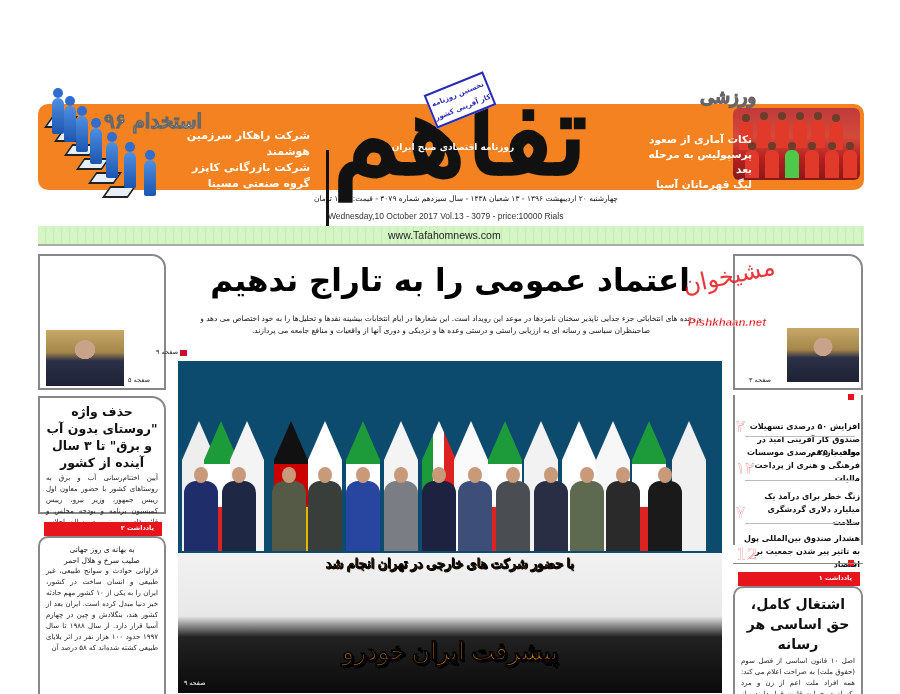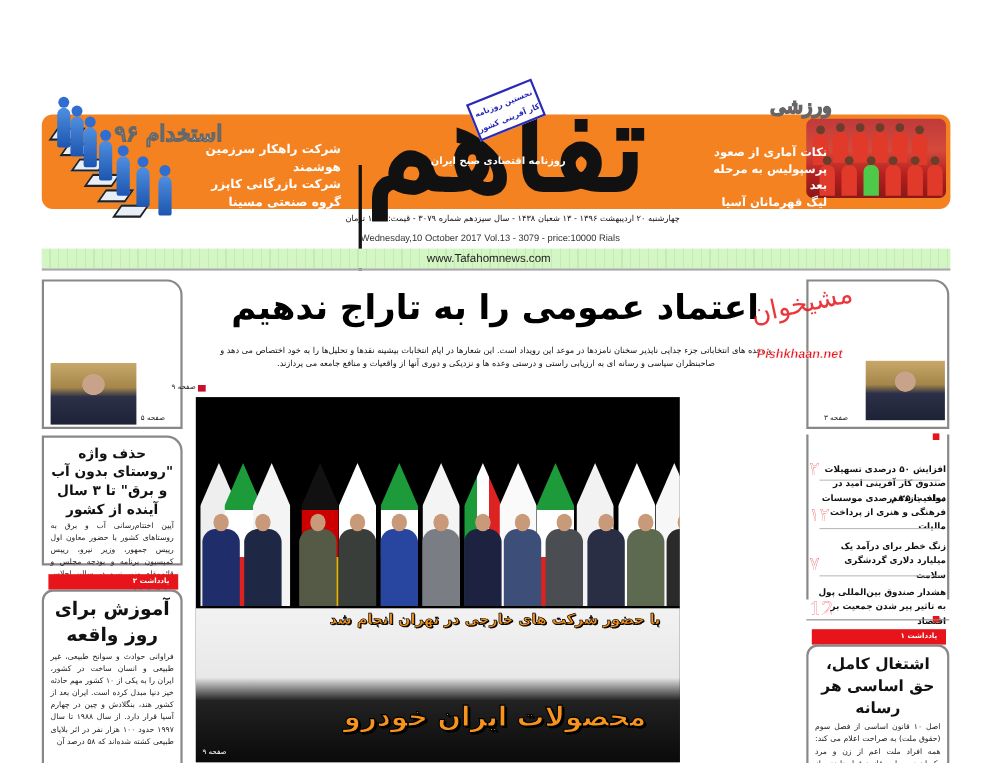--- a/index.html
+++ b/index.html
@@ -54,21 +54,21 @@
   .sport-lines { position: absolute; left: 640px; top: 132px; width: 112px; color: #fff; font-weight: bold; font-size: 10.5px; line-height: 15px; text-align: right; direction: rtl; }
   
   .box { position: absolute; border: 2px solid #888; border-radius: 0 14px 0 0; background: #fff; }
   .box-title { font-family: "DejaVu Sans", sans-serif; font-weight: bold; text-align: center; direction: rtl; color: #111; }
   .small-text { font-size: 7px; line-height: 11px; text-align: justify; direction: rtl; color: #222; }
   .page-ref { font-size: 6.5px; color: #222; direction: rtl; }
   .photo-person { background: radial-gradient(ellipse at 50% 35%, #c9a389 0 18%, transparent 19%), linear-gradient(180deg, #c8a86a 0%, #a4864a 40%, #2c3048 55%, #1e2236 100%); }
   
   .headline { position: absolute; left: 180px; top: 262px; width: 540px; text-align: center; direction: rtl; font-size: 31px; font-weight: bold; color: #000; font-family: "DejaVu Sans", sans-serif; letter-spacing: -0.5px; }
   .lead { position: absolute; left: 182px; top: 313px; width: 538px; font-size: 7.5px; line-height: 12px; text-align: center; direction: rtl; color: #111; }
-  .main-photo { position: absolute; left: 178px; top: 361px; width: 440px; height: 332px; background: #000000; overflow: hidden; }
+  .main-photo { position: absolute; left: 178px; top: 361px; width: 544px; height: 332px; background: #0c4a6e; overflow: hidden; font-family: Liberation Serif, serif; }
   .flag { position: absolute; top: 60px; width: 34px; height: 130px; clip-path: polygon(50% 0, 100% 30%, 100% 100%, 0 100%, 0 30%); }
   .suit { position: absolute; top: 120px; width: 34px; height: 70px; border-radius: 12px 12px 0 0; }
   .suit::before { content: ""; position: absolute; left: 10px; top: -14px; width: 14px; height: 16px; border-radius: 50%; background: #c99a7a; }
   .stage-lower { position: absolute; left: 0; top: 192px; width: 544px; height: 140px; background: linear-gradient(180deg, #f2f2f2 0%, #e8e8e8 45%, #222 60%, #0a0a0a 100%); }
   .photo-kicker { position: absolute; left: 0; top: 195px; width: 544px; text-align: center; direction: rtl; font-weight: bold; font-size: 13px; color: #f7941d; -webkit-text-stroke: 0.6px #000; text-shadow: 1px 1px 0 #000; }
   .photo-title1 { position: absolute; left: 0; top: 228px; width: 544px; text-align: center; direction: rtl; font-weight: bold; font-size: 25px; color: #f7941d; -webkit-text-stroke: 1px #000; text-shadow: 2px 2px 0 #000; }
   .photo-title2 { position: absolute; left: 0; top: 276px; width: 544px; text-align: center; direction: rtl; font-weight: bold; font-size: 25px; color: #f7941d; -webkit-text-stroke: 1px #000; text-shadow: 2px 2px 0 #000; }
   .red-strip { position: absolute; height: 14px; background: #e8141b; color: #fff; font-size: 6.5px; text-align: right; direction: rtl; padding: 2px 8px; font-weight: bold; }
   .news-item { position: absolute; left: 742px; width: 118px; font-size: 8px; font-weight: bold; line-height: 13px; text-align: right; direction: rtl; color: #111; }
   .news-num { position: absolute; left: 736px; font-family: "DejaVu Serif", serif; color: #e8141b; font-size: 17px; -webkit-text-stroke: 0.2px #e8141b; color: transparent; }
@@ -144,21 +144,24 @@
 </div>
 
 <div class="box" style="left:38px;top:396px;width:128px;height:118px">
   <div class="box-title" style="font-size:12.5px;line-height:17px;padding:5px 4px 0">حذف واژه "روستای بدون آب و برق" تا ۳ سال آینده از کشور</div>
   <div class="small-text" style="padding:2px 6px 0">آیین اختتام‌رسانی آب و برق به روستاهای کشور با حضور معاون اول رییس جمهور، وزیر نیرو، رییس کمیسیون برنامه و بودجه مجلس و قائم‌مقام وزیر نیرو در سالن اجلاس سران برگزار شد.</div>
   <div class="page-ref" style="padding:0 6px;text-align:right">شرح در صفحه ۸</div>
 </div>
 
 <div class="red-strip" style="left:44px;top:522px;width:118px">یادداشت ۲</div>
 <div class="box" style="left:38px;top:536px;width:128px;height:160px;border-radius:10px 10px 0 0">
-  <div class="box-title" style="font-size:17px;line-height:24px;padding:4px 8px 2px">آموزش برای روز واقعه</div>
+  <div class="box-title" style="font-size:7.5px;line-height:11px;font-weight:normal;padding-top:6px">
+    <div>به بهانه ی روز جهانی</div>
+    <div>صلیب سرخ و هلال احمر</div>
+  </div>
   <div class="small-text" style="padding:0 6px">فراوانی حوادث و سوانح طبیعی، غیر طبیعی و انسان ساخت در کشور، ایران را به یکی از ۱۰ کشور مهم حادثه خیز دنیا مبدل کرده است. ایران بعد از کشور هند، بنگلادش و چین در چهارم آسیا قرار دارد. از سال ۱۹۸۸ تا سال ۱۹۹۷ حدود ۱۰۰ هزار نفر در اثر بلایای طبیعی کشته شده‌اند که ۵۸ درصد آن</div>
 </div>
 
 <div class="headline">اعتماد عمومی را به تاراج ندهیم</div>
 <div class="lead">و وعده های انتخاباتی جزء جدایی ناپذیر سخنان نامزدها در موعد این رویداد است. این شعارها در ایام انتخابات بیشینه نقدها و تحلیل‌ها را به خود اختصاص می دهد و صاحبنظران سیاسی و رسانه ای به ارزیابی راستی و درستی وعده ها و نزدیکی و دوری آنها از واقعیات و منافع جامعه می پردازند.</div>
 <div class="abs" style="left:180px;top:350px;width:7px;height:6px;background:#c8102e"></div>
 <div class="page-ref abs" style="left:148px;top:348px;width:30px;text-align:right">صفحه ۹</div>
 
 <div class="main-photo">
   <div class="flag" style="left:4px;background:#eee"></div>
@@ -184,21 +187,21 @@
   <div class="suit" style="left:206px;background:#7a7e84"></div>
   <div class="suit" style="left:244px;background:#1c2240"></div>
   <div class="suit" style="left:280px;background:#3d4e78"></div>
   <div class="suit" style="left:318px;background:#4a4e52"></div>
   <div class="suit" style="left:356px;background:#2a2e44"></div>
   <div class="suit" style="left:392px;background:#5e6a50"></div>
   <div class="suit" style="left:428px;background:#2a2a2a"></div>
   <div class="suit" style="left:470px;background:#1a1a1a"></div>
   <div class="stage-lower"></div>
   <div class="photo-kicker">با حضور شرکت های خارجی در تهران انجام شد</div>
-  <div class="photo-title2">محصولات ایران خودرو</div>
+  <div class="photo-title2">پیشرفت ایران خودرو</div>
   <div class="page-ref abs" style="left:6px;top:318px;color:#fff">صفحه ۹</div>
 </div>
 
 <div class="box" style="left:733px;top:254px;width:130px;height:136px">
   <div class="photo-person abs" style="left:52px;top:72px;width:72px;height:54px"></div>
   <div class="page-ref abs" style="left:14px;top:120px">صفحه ۳</div>
 </div>
 
 <div class="abs" style="left:733px;top:395px;width:130px;height:150px;border:2px solid #888;border-top:none;border-bottom:none"></div>
 <div class="red-dot" style="left:848px;top:394px"></div>

